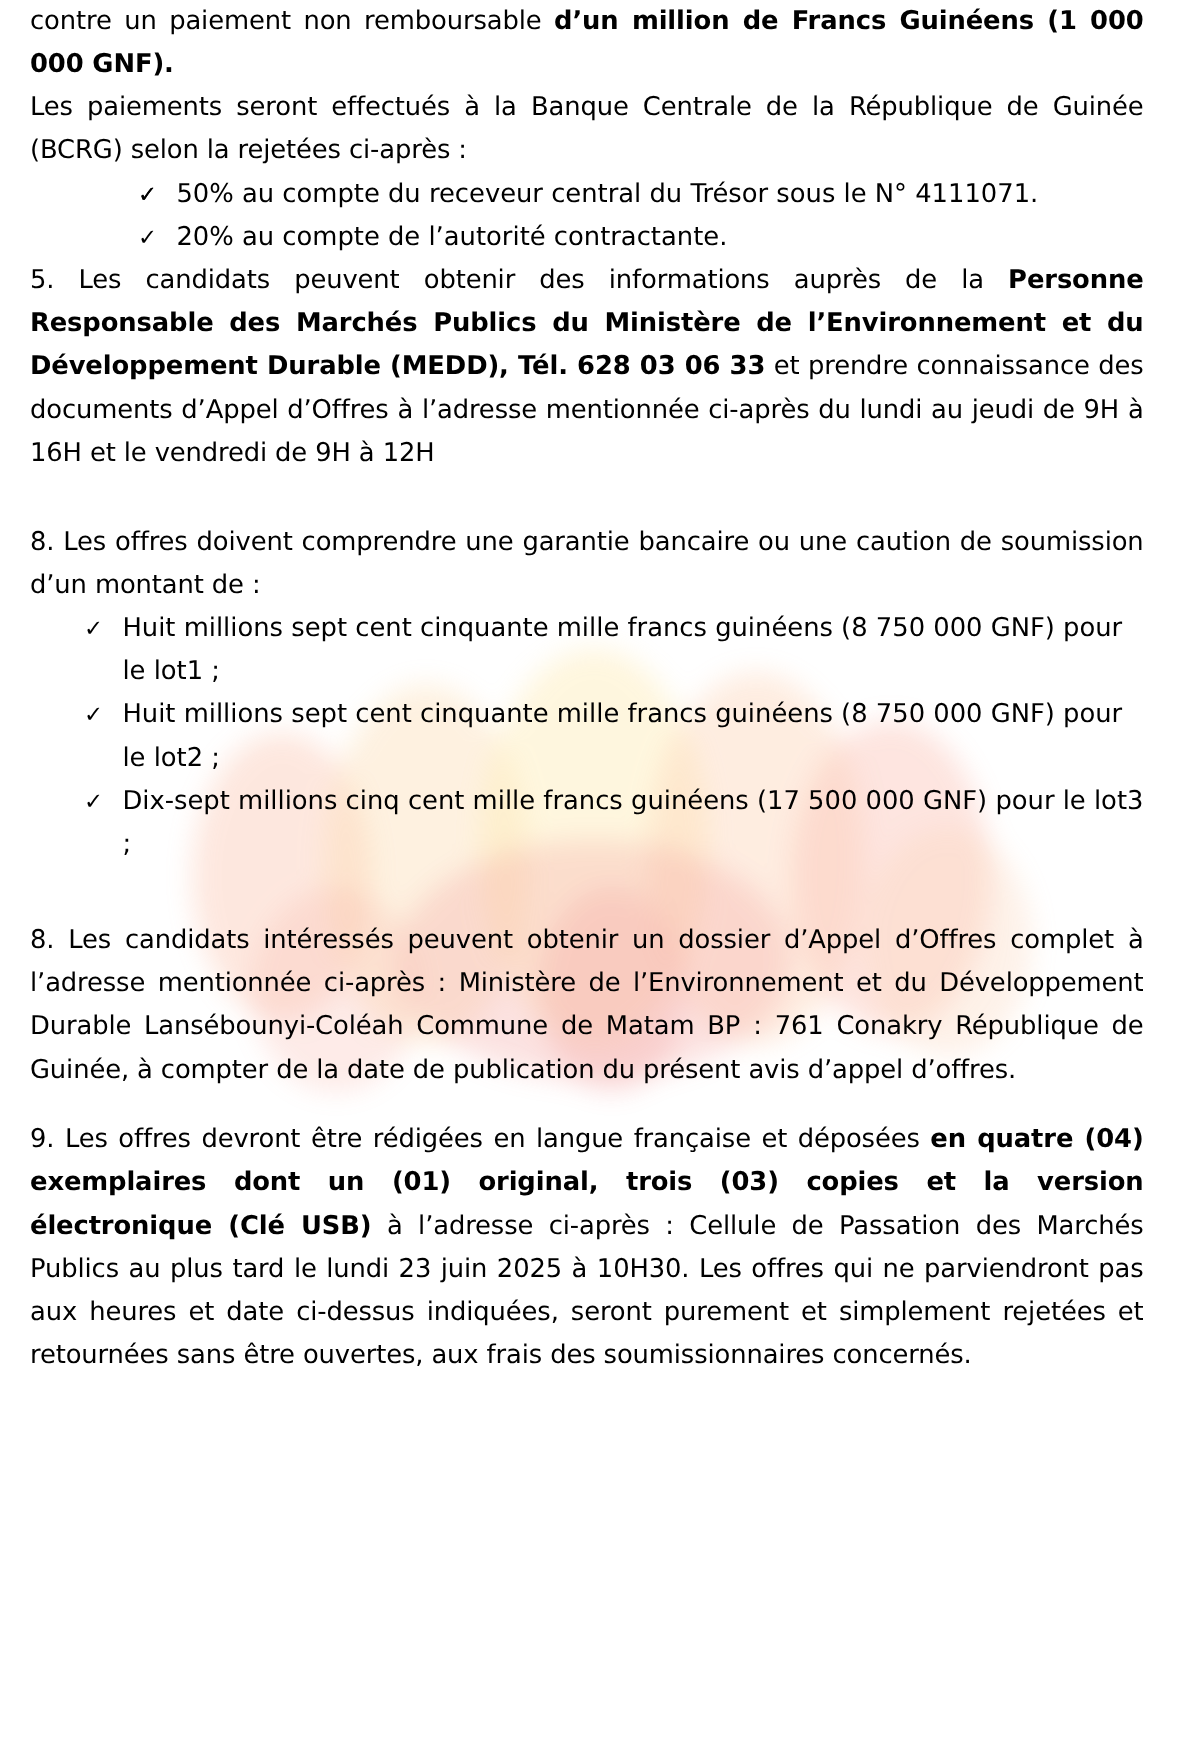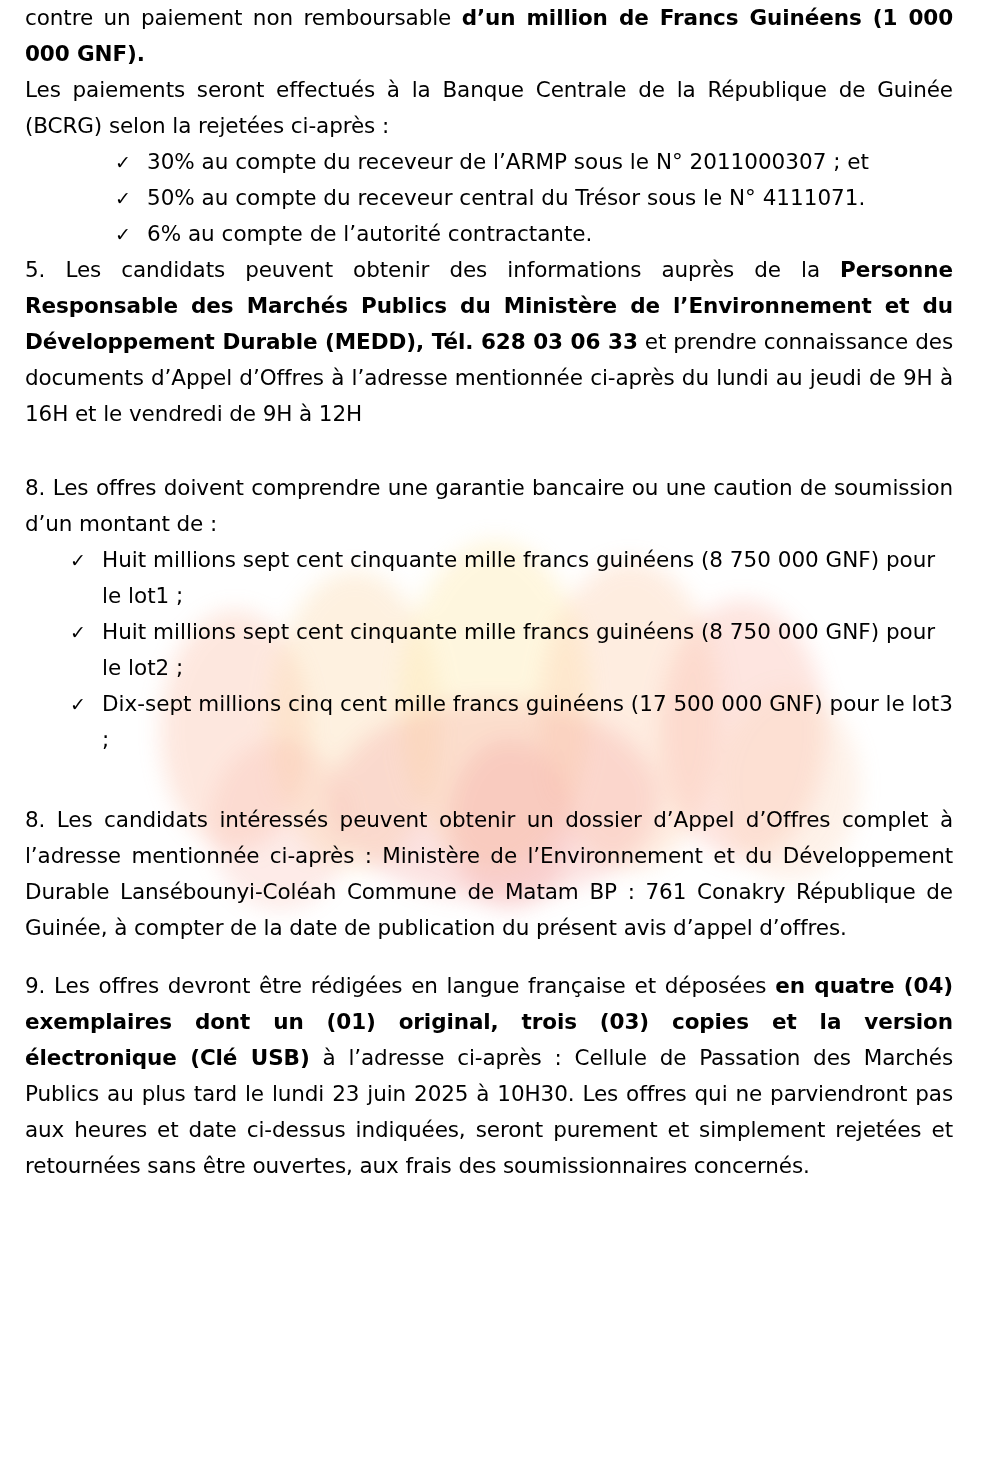--- a/index.html
+++ b/index.html
@@ -107,23 +107,23 @@
   <div class="blob b9"></div>
 </div>
 
 <div id="doc">
 
   <p class="para"><span>contre un paiement non remboursable </span><b>d’un million de Francs Guinéens (1 000 000 GNF).</b></p>
 
   <p class="para">Les paiements seront effectués à la Banque Centrale de la République de Guinée (BCRG) selon la rejetées ci-après :</p>
 
   <ul class="checklist deep">
-    <li><span class="tick">✓</span><span>30% au compte du receveur de l’ARMP sous le N° 2011000307 ; et</span></li>
+    <li><span class="tick">✓</span></li>
     <li><span class="tick">✓</span><span>50% au compte du receveur central du Trésor sous le N° 4111071.</span></li>
-    <li><span class="tick">✓</span><span>6% au compte de l’autorité contractante.</span></li>
+    <li><span class="tick">✓</span><span>20% au compte de l’autorité contractante.</span></li>
   </ul>
 
   <p class="para"><span>5. Les candidats peuvent obtenir des informations auprès de la </span><b>Personne Responsable des Marchés Publics du Ministère de l’Environnement et du Développement Durable (MEDD), Tél. 628 03 06 33</b><span> et prendre connaissance des documents d’Appel d’Offres à l’adresse mentionnée ci-après du lundi au jeudi de 9H à 16H et le vendredi de 9H à 12H</span></p>
 
   <div class="gap-md"></div>
 
 
   <div class="gap-lg"></div>
 
   <p class="para">8. Les offres doivent comprendre une garantie bancaire ou une caution de soumission d’un montant de :</p>

